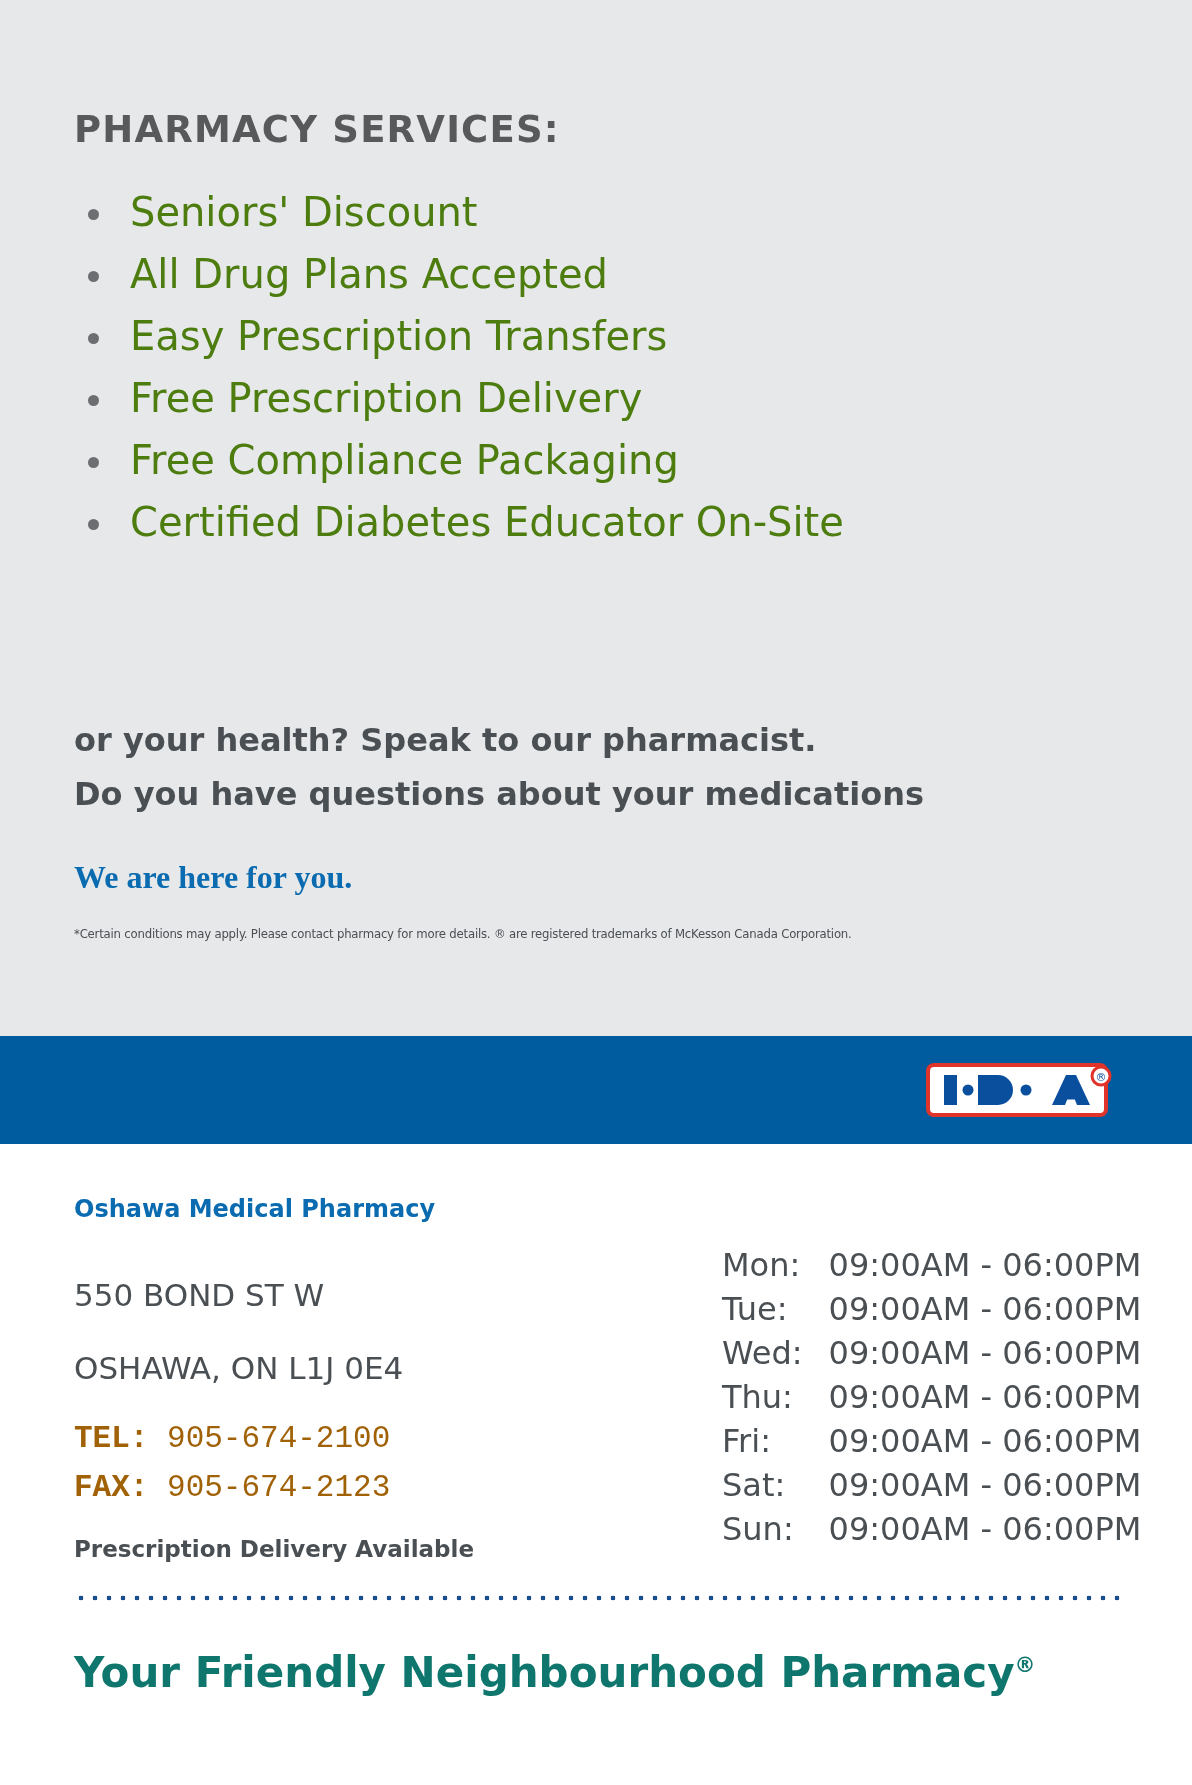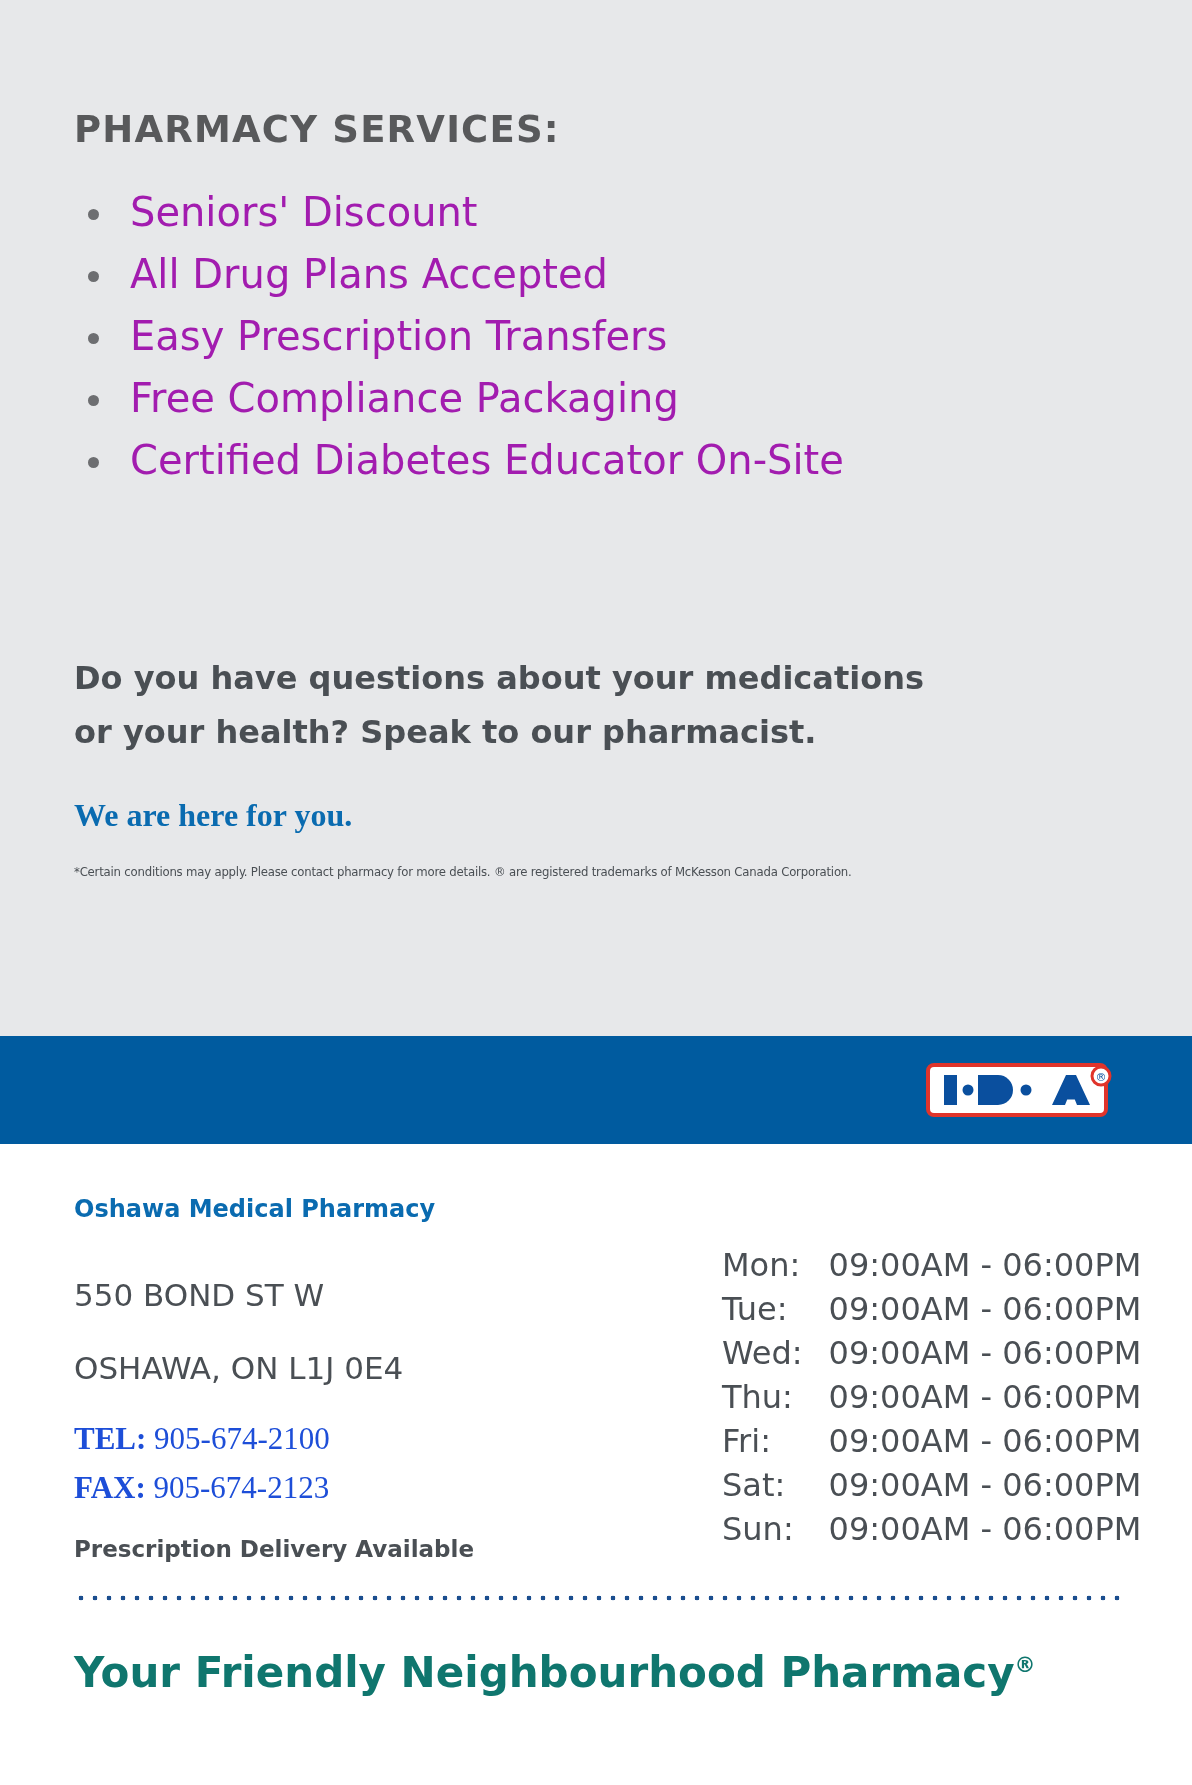--- a/index.html
+++ b/index.html
@@ -43,21 +43,21 @@
   }
 
   .services-list {
     list-style: none;
     margin: 0;
     padding: 0;
   }
   .services-list li {
     font-family: "DejaVu Sans", sans-serif;
     font-size: 40px;
-    color: #a21caf;
+    color: #4d7c0f;
     line-height: 62px;
     padding-left: 56px;
     position: relative;
     white-space: nowrap;
   }
   .services-list li:before {
     content: "";
     position: absolute;
     left: 14px;
     top: 28px;
@@ -140,23 +140,23 @@
 
   .addr-line {
     font-family: "DejaVu Sans", sans-serif;
     font-size: 31px;
     color: #4a4f54;
     line-height: 45px;
     margin-top: 28px;
   }
 
   .contact-line {
-    font-family: Liberation Serif, serif;
+    font-family: Liberation Mono, monospace;
     font-size: 31px;
-    color: #1d4ed8;
+    color: #a16207;
     line-height: 49px;
   }
   .contact-line .lbl {
     font-weight: bold;
   }
   .contact-spacer { height: 23px; }
 
   .delivery-note {
     margin-top: 24px;
     font-family: "DejaVu Sans", sans-serif;
@@ -216,27 +216,28 @@
 
 <div class="page">
 
   <div class="services-panel">
     <h1 class="services-title">PHARMACY SERVICES:</h1>
 
     <ul class="services-list">
       <li>Seniors' Discount</li>
       <li>All Drug Plans Accepted</li>
       <li>Easy Prescription Transfers</li>
+      <li>Free Prescription Delivery</li>
       <li>Free Compliance Packaging</li>
       <li>Certified Diabetes Educator On-Site</li>
     </ul>
 
     <div class="question-block">
+      <div>or your health? Speak to our pharmacist.</div>
       <div>Do you have questions about your medications</div>
-      <div>or your health? Speak to our pharmacist.</div>
     </div>
 
     <div class="here-for-you">We are here for you.</div>
 
     <div class="disclaimer">*Certain conditions may apply. Please contact pharmacy for more details. ® are registered trademarks of McKesson Canada Corporation.</div>
   </div>
 
   <div class="blue-band">
     <svg class="ida-logo" viewBox="0 0 196 62" aria-hidden="true">
       <rect x="2" y="6" width="178" height="50" rx="6" fill="#ffffff" stroke="#e0342b" stroke-width="4"></rect>

